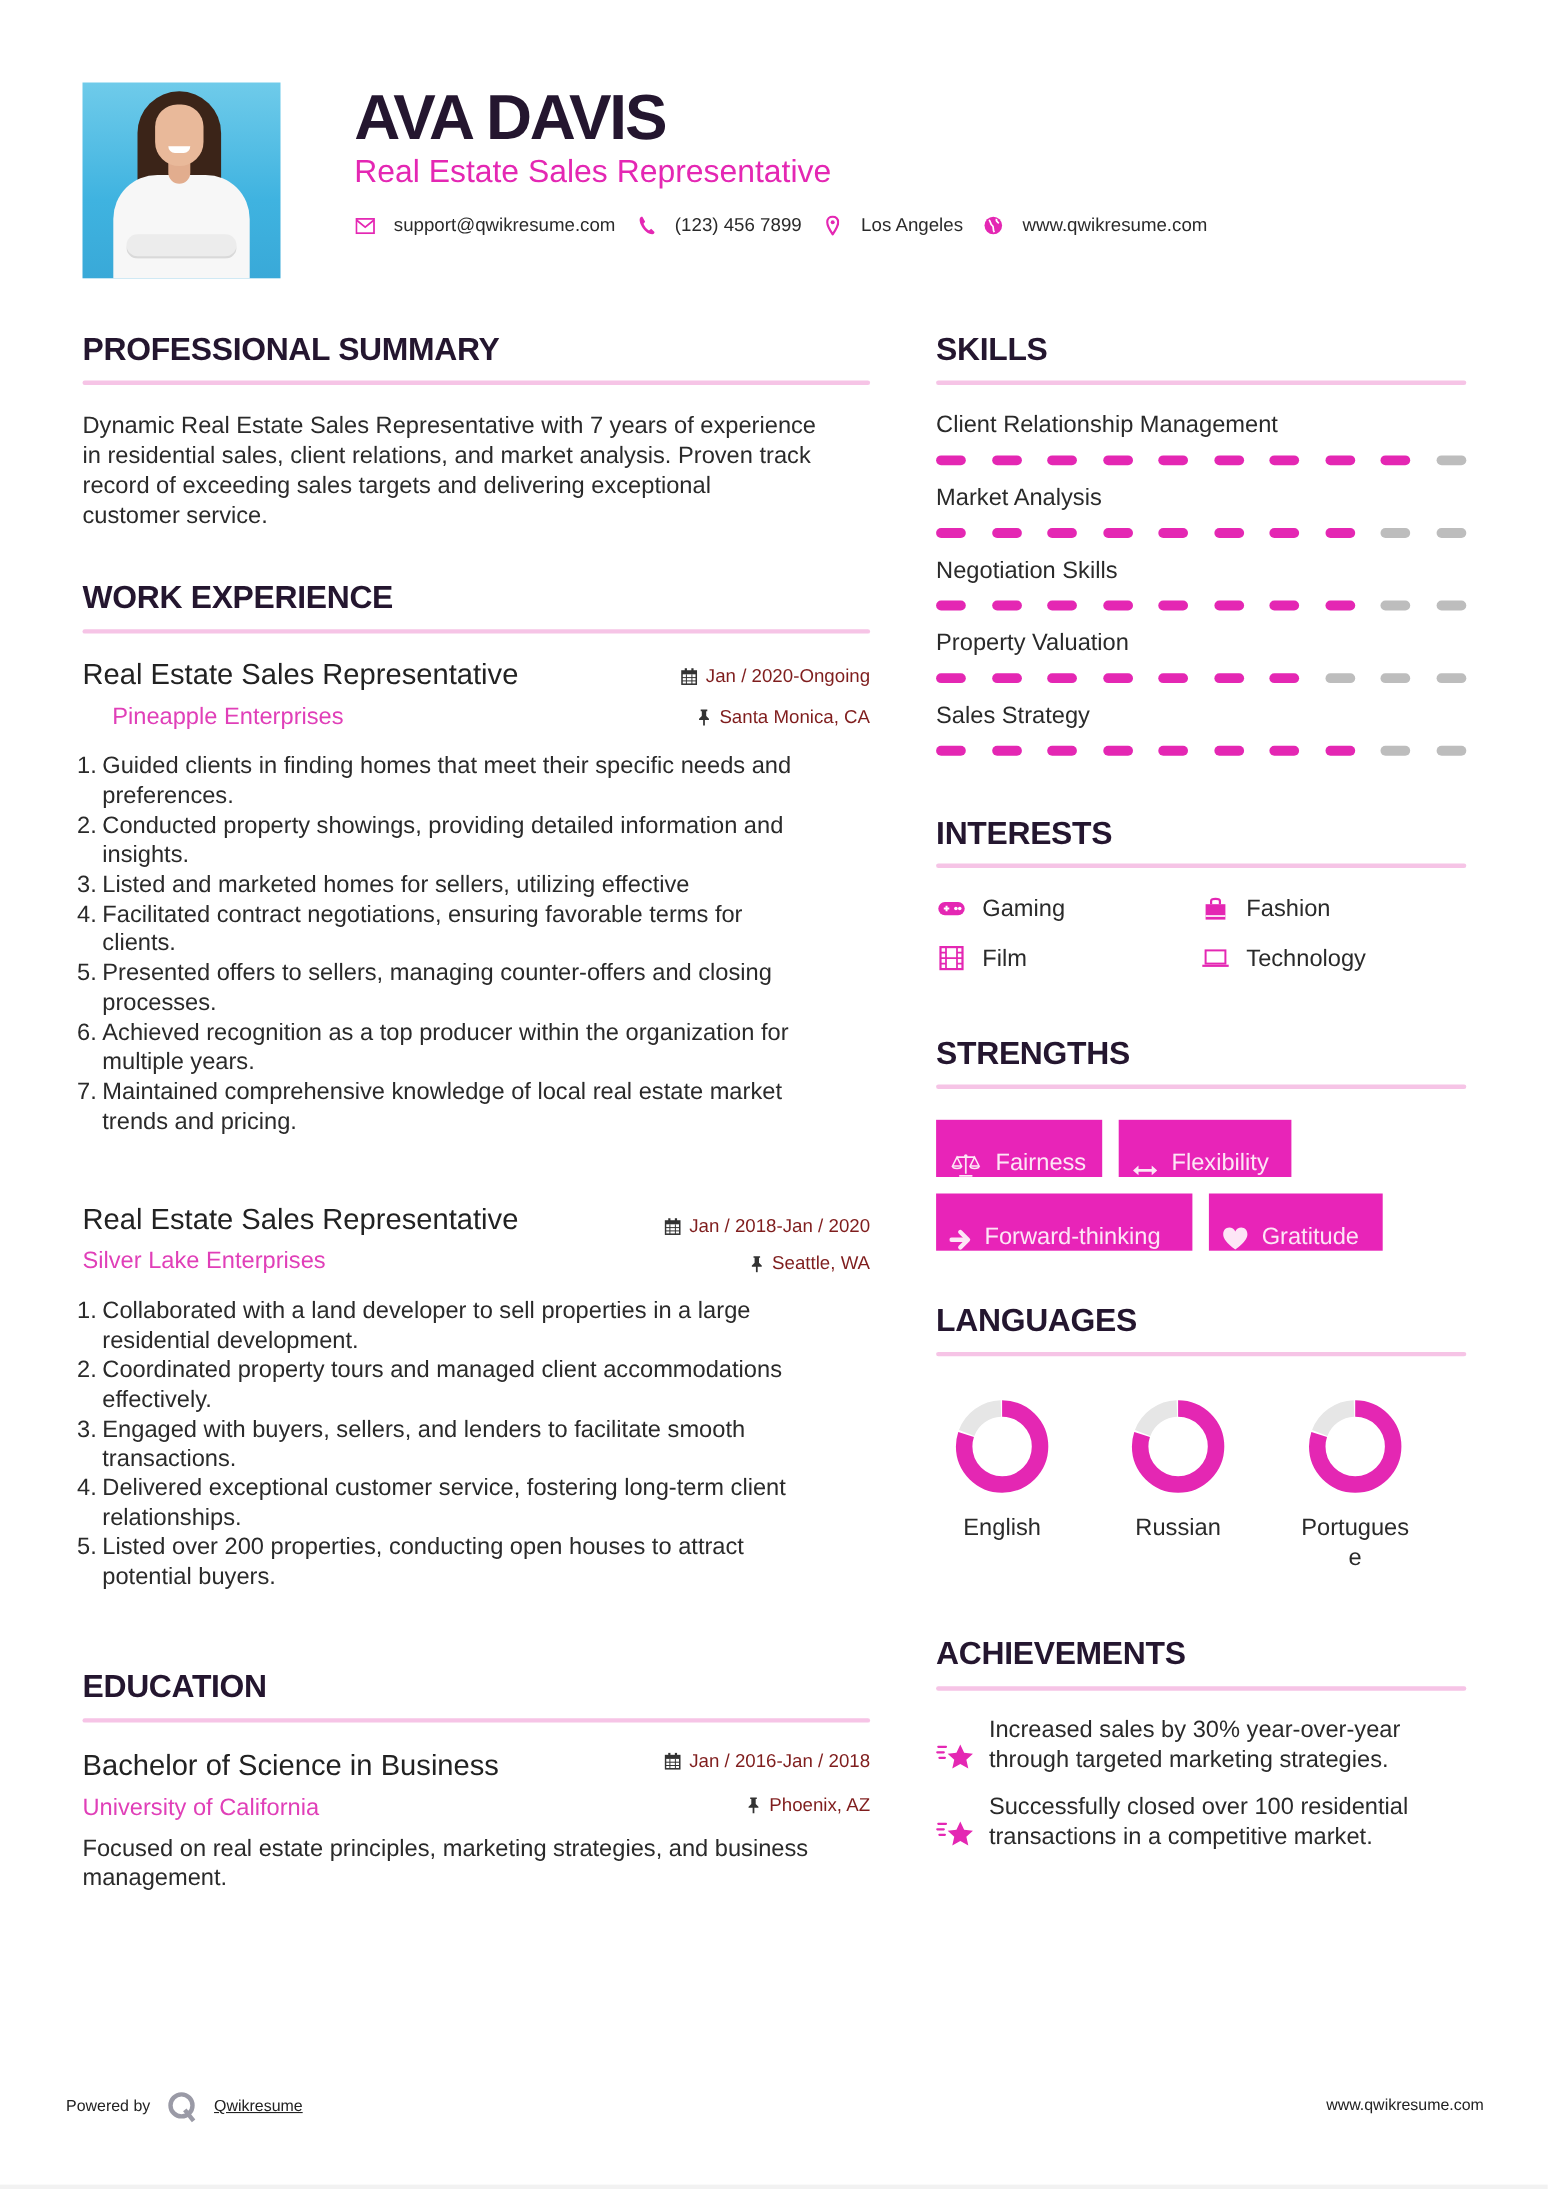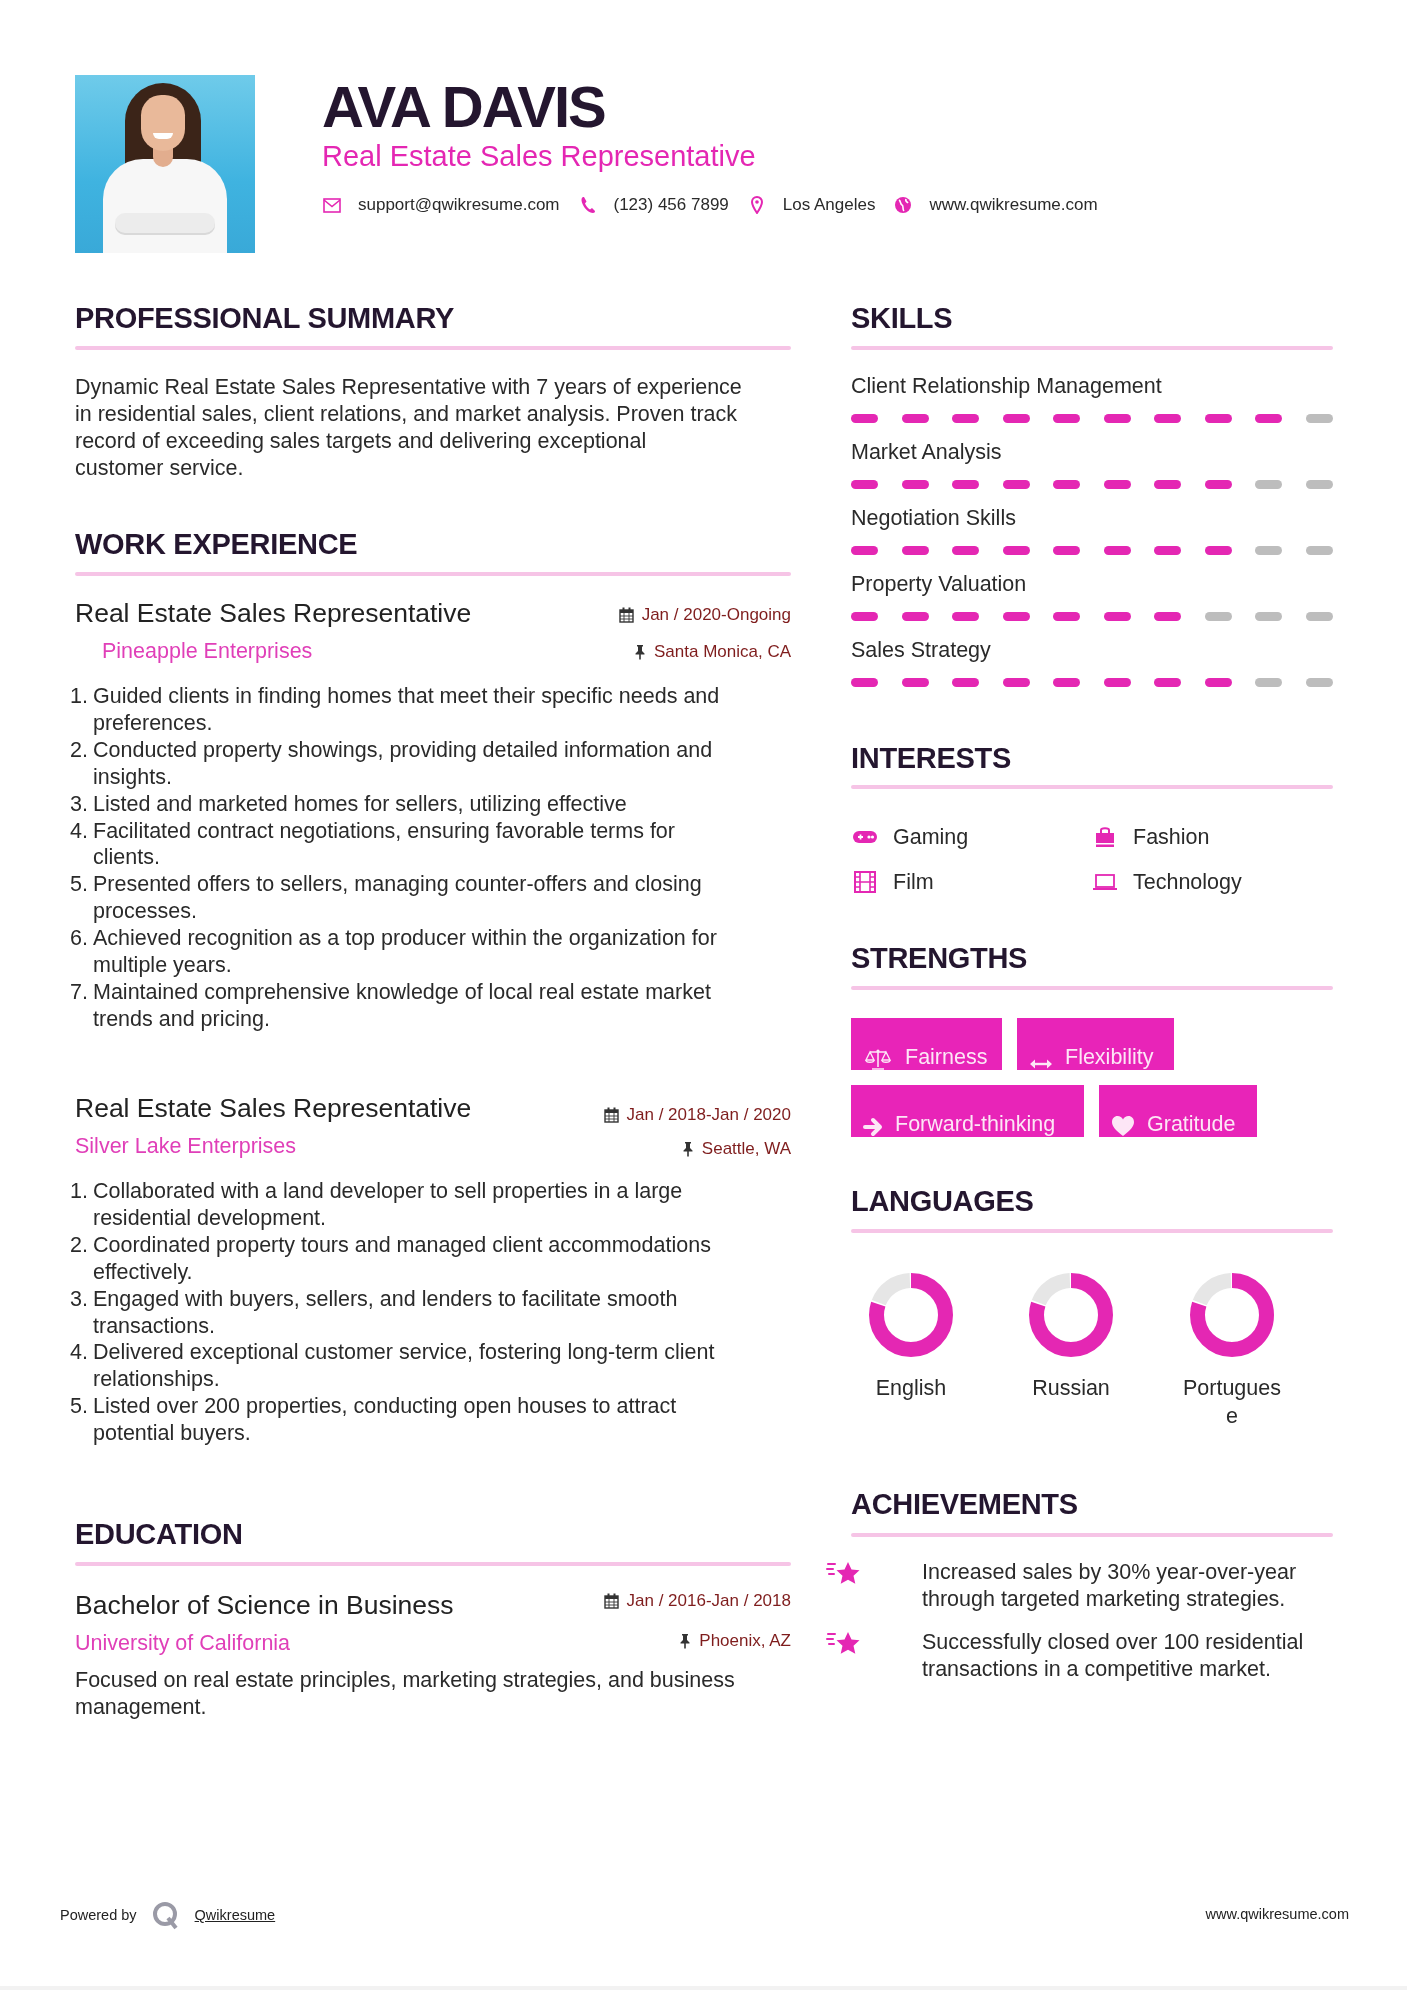--- a/index.html
+++ b/index.html
@@ -41,30 +41,30 @@
   .olist li { position: relative; padding-left: 18px; }
   .olist li .num { position: absolute; left: -5px; top: 0; }
 
   
   .rc { left: 851px; width: 482px; }
   .skill-label { position: absolute; left: 851px; font-size: 21.5px; color: #2a2a2a; line-height: 28px; }
   .skill-bar { position: absolute; left: 851px; width: 482px; height: 10px; display: flex; justify-content: space-between; }
   .skill-bar .dash { width: 27px; height: 9px; border-radius: 5px; background: #bdbdbd; }
   .skill-bar .dash.on { background: #e427b3; }
 
-  .interest { position: absolute; display: flex; align-items: center; font-size: 21.5px; color: #2a2a2a; line-height: 28px; margin-top: 11px; }
+  .interest { position: absolute; display: flex; align-items: center; font-size: 21.5px; color: #2a2a2a; line-height: 28px; }
   .interest .i-icon { width: 28px; height: 24px; margin-right: 14px; display: inline-flex; align-items: center; justify-content: center; }
 
   .chip { position: absolute; height: 52px; background: #e824b8; color: #fde6f6; font-size: 21.5px; display: flex; align-items: flex-end; padding: 0 14px 0 12px; white-space: nowrap; }
   .chip svg { margin-right: 12px; }
 
   .lang { position: absolute; width: 140px; text-align: center; }
   .lang .lbl { font-size: 21.5px; color: #2a2a2a; line-height: 28px; margin-top: 16px; }
 
-  .ach { position: absolute; left: 826px; width: 482px; display: flex; align-items: flex-start; gap: 48px; }
+  .ach { position: absolute; left: 851px; width: 482px; display: flex; align-items: flex-end; }
   .ach .a-icon { width: 36px; height: 30px; margin-right: 12px; flex: none; margin-top: 0px; }
   .ach .a-text { font-size: 21.5px; line-height: 27px; color: #2a2a2a; }
 
   
   .footer-l { position: absolute; left: 60px; top: 1900px; display: flex; align-items: center; font-size: 14.5px; color: #222; }
   .footer-l .q { margin: 0 14px; }
   .footer-l .brand { text-decoration: underline; }
   .footer-r { position: absolute; right: 58px; top: 1906px; font-size: 14.5px; color: #222; }
   .bottom-strip { position: absolute; left: 0; top: 1986px; width: 1407px; height: 4px; background: #f2f2f2; }
 </style>

